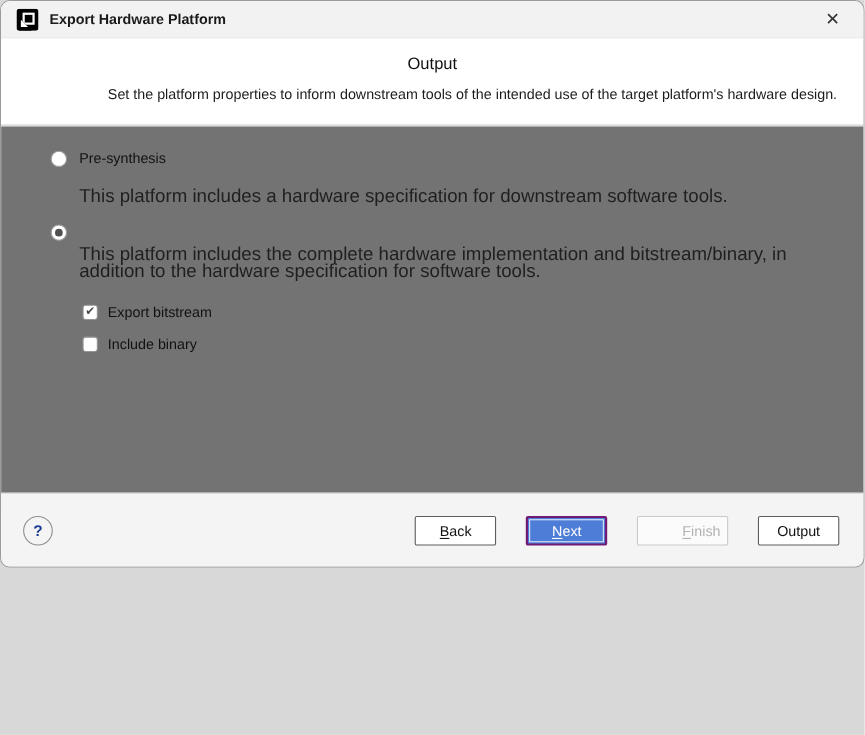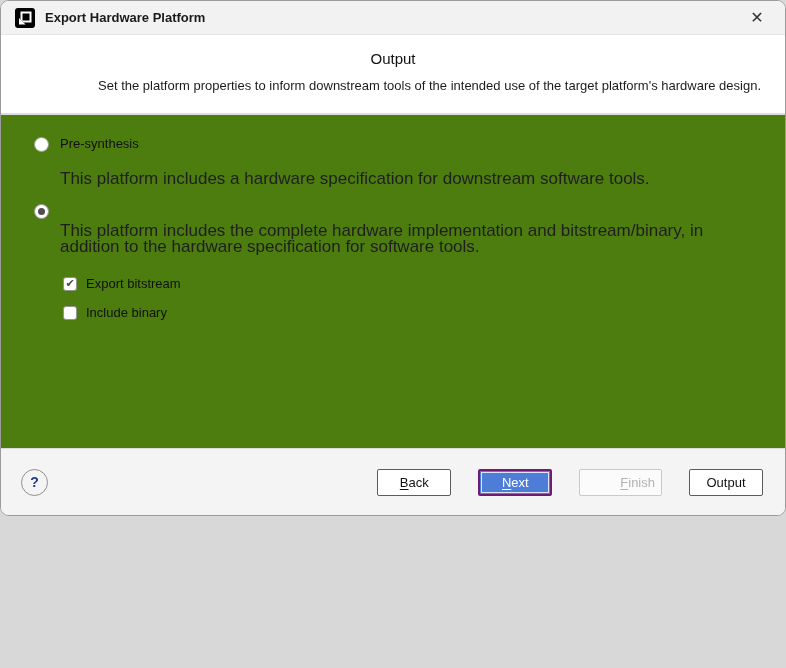--- a/index.html
+++ b/index.html
@@ -29,21 +29,21 @@
     font-size:16px;line-height:1;color:#333;cursor:pointer;
     width:28px;height:28px;display:flex;align-items:center;justify-content:center;
     font-family:"DejaVu Sans",sans-serif;
   }
   
   .header{background:#ffffff;padding:15px 24px 20px 24px;}
   .header h1{margin:0 0 11px 0;font-size:15px;font-weight:400;color:#111;text-align:center;}
   .header p{margin:0;font-size:13px;color:#1c1c1c;text-align:right;}
   .separator{height:2px;background:#dddddd;flex:none;}
   
-  .content{flex:1;background:#4d7c0f;padding:21px 24px 0 33px;}
+  .content{flex:1;background:#737373;padding:21px 24px 0 45px;}
   .option{display:flex;gap:11px;margin-bottom:16px;}
   .radio{
     width:15px;height:15px;flex:none;margin-top:1px;
     border:1px solid #9b9b9b;border-radius:50%;background:#fff;
     box-sizing:border-box;position:relative;cursor:pointer;
   }
   .radio.selected::after{
     content:"";position:absolute;left:3px;top:3px;width:7px;height:7px;
     border-radius:50%;background:#4f4f4f;
   }

